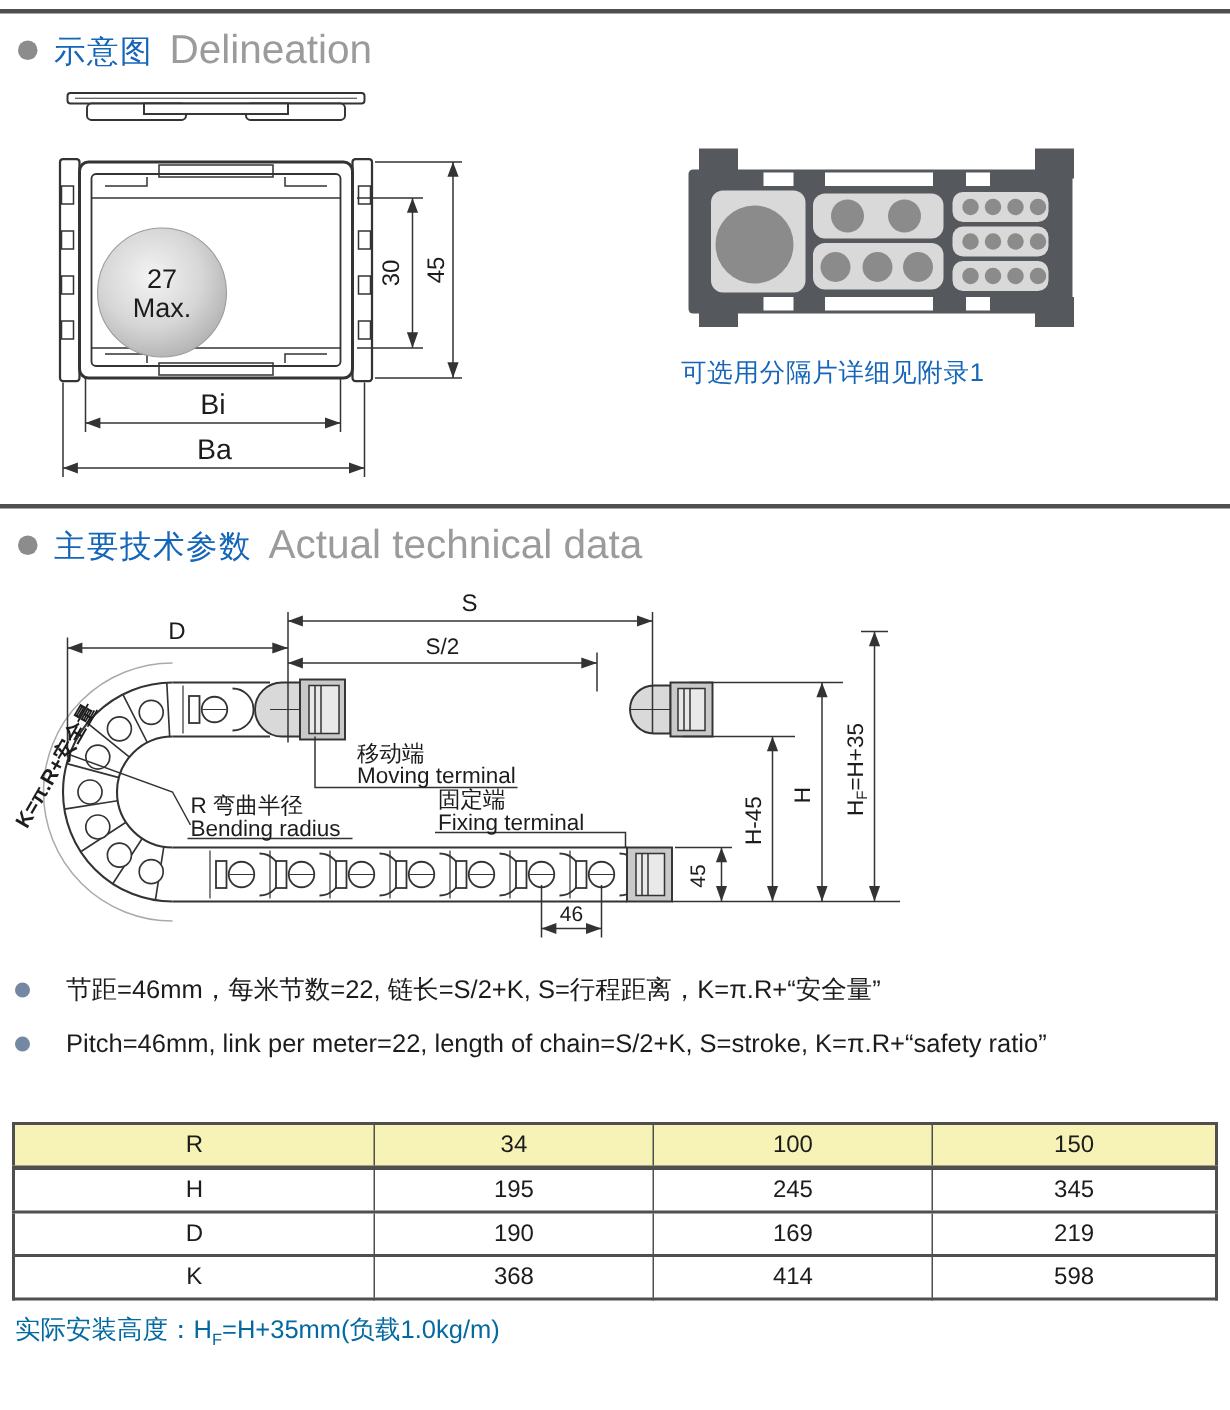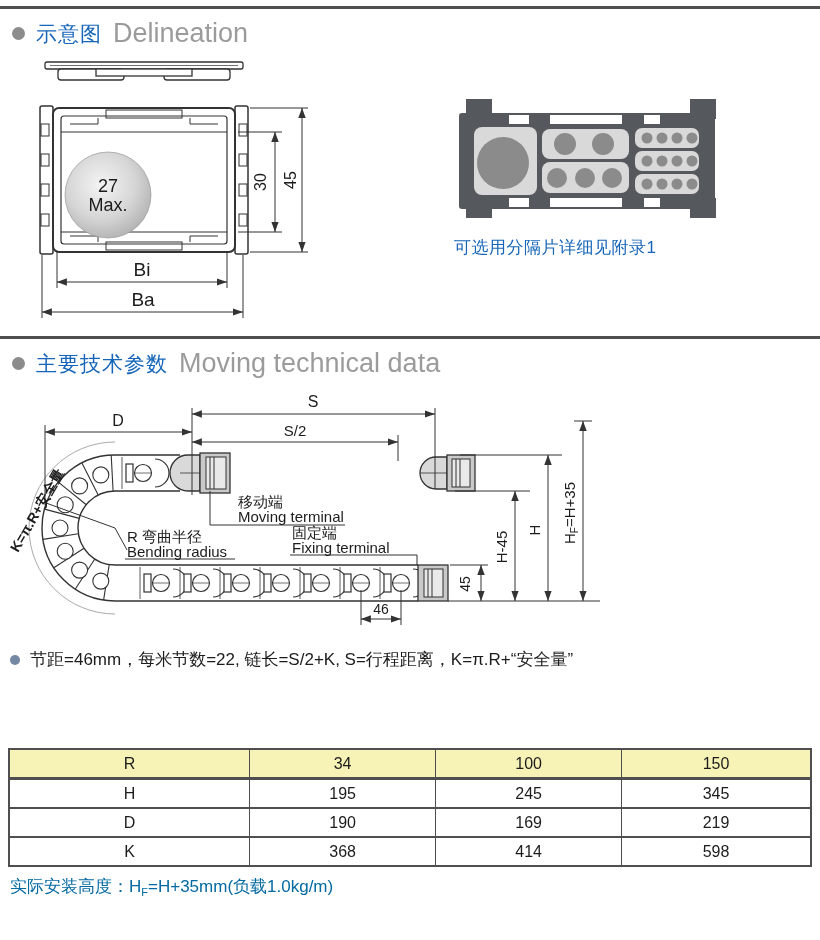--- a/index.html
+++ b/index.html
@@ -5,21 +5,21 @@
   html,body{margin:0;padding:0}
   body{width:820px;height:940px;background:#fff;position:relative;overflow:hidden;
        font-family:"Liberation Sans",sans-serif;color:#222}
   .sec{position:absolute;left:0;width:820px;border-top:3px solid #4f4f4f;
        padding:9px 0 0 12px;display:flex;align-items:center;gap:11px;background:#fff}
   .dot{width:13px;height:13px;border-radius:50%;background:#8c8c8c;flex:0 0 auto}
   .zh{color:#1565b8;font-weight:normal;font-size:21px;letter-spacing:1px}
   .en{color:#9b9b9b;font-size:27px}
   .cap{color:#1565b8;font-weight:normal;font-size:17px;margin:6px 0 0 2px;letter-spacing:.5px}
   .notes{position:absolute;left:10px;top:648px;width:800px}
-  .note{font-size:17px;color:#1c1c1c;display:flex;align-items:center;gap:10px;margin-bottom:15px}
+  .note{font-size:17px;color:#1c1c1c;display:flex;align-items:center;gap:24px;margin-bottom:15px}
   .ndot{width:10px;height:10px;border-radius:50%;background:#7488a4;flex:0 0 auto}
   table.spec{position:absolute;left:8px;top:748px;width:804px;border-collapse:collapse;
              border:2px solid #4f4f4f}
   table.spec th,table.spec td{border:1px solid #4f4f4f;text-align:center;font-size:16px;
              height:27px;font-weight:normal;color:#1c1c1c;padding:0}
   table.spec thead th{background:#f7f3b7;border-bottom:3px solid #4f4f4f}
   table.spec tbody tr td{border-top:2px solid #4f4f4f}
   table.spec td:first-child,table.spec th:first-child{width:30%}
   .footer{position:absolute;left:10px;top:874px;font-size:17px;line-height:26px;color:#0369a1}
   sub{font-size:11px}
@@ -141,21 +141,21 @@
           <circle cx="240" cy="98" r="5.5"></circle>
       </g>
     </g>
   </svg>
   <div class="cap">可选用分隔片详细见附录1</div>
 </div>
 
 <div class="sec" style="top:336px">
   <span class="dot"></span>
   <span class="zh">主要技术参数</span>
-  <span class="en">Moving technical data</span>
+  <span class="en">Actual technical data</span>
 </div>
 
 <svg class="abs" style="left:0;top:385px" width="820" height="255" viewBox="0 0 820 255">
   <defs>
     <marker id="ma2" viewBox="0 0 10 8" markerWidth="11" markerHeight="9" refX="9.5" refY="4" orient="auto">
       <path d="M0,0.6 L9.5,4 L0,7.4 Z" fill="#333"></path>
       </marker>
     <marker id="mb2" viewBox="0 0 10 8" markerWidth="11" markerHeight="9" refX="0.5" refY="4" orient="auto">
       <path d="M9.5,0.6 L0.5,4 L9.5,7.4 Z" fill="#333"></path>
       </marker>
@@ -259,20 +259,24 @@
   <text transform="rotate(-90 540 145)" x="540" y="145" font-size="15" text-anchor="middle">H</text>
   <text transform="rotate(-90 575 128)" x="575" y="128" font-size="15" text-anchor="middle"><tspan>H</tspan><tspan font-size="10" dy="3">F</tspan><tspan dy="-3">=H+35</tspan></text>
   <text transform="rotate(-90 470 199)" x="470" y="199" font-size="14" text-anchor="middle">45</text>
   <text x="381" y="229" font-size="14" text-anchor="middle">46</text>
 </svg>
 
 <div class="notes">
   <div class="note">
     <span class="ndot"></span>
     <span>节距=46mm，每米节数=22, 链长=S/2+K, S=行程距离，K=π.R+“安全量”</span>
+  </div>
+  <div class="note">
+    <span class="ndot"></span>
+    <span>Pitch=46mm, link per meter=22, length of chain=S/2+K, S=stroke, K=π.R+“safety ratio”</span>
   </div>
 </div>
 
 <table class="spec">
   <thead>
     <tr>
       <th>R</th>
       <th>34</th>
       <th>100</th>
       <th>150</th>

